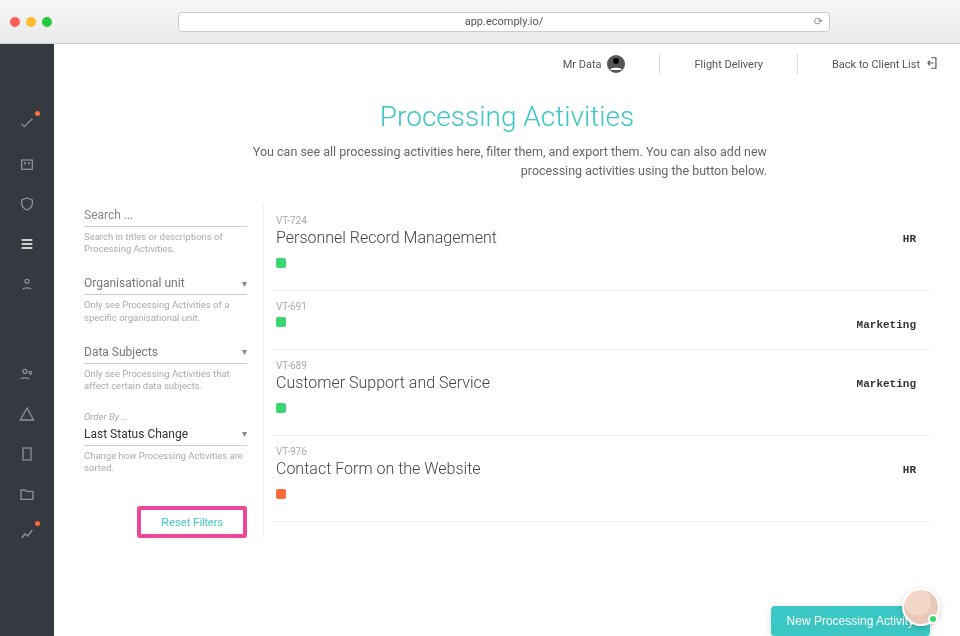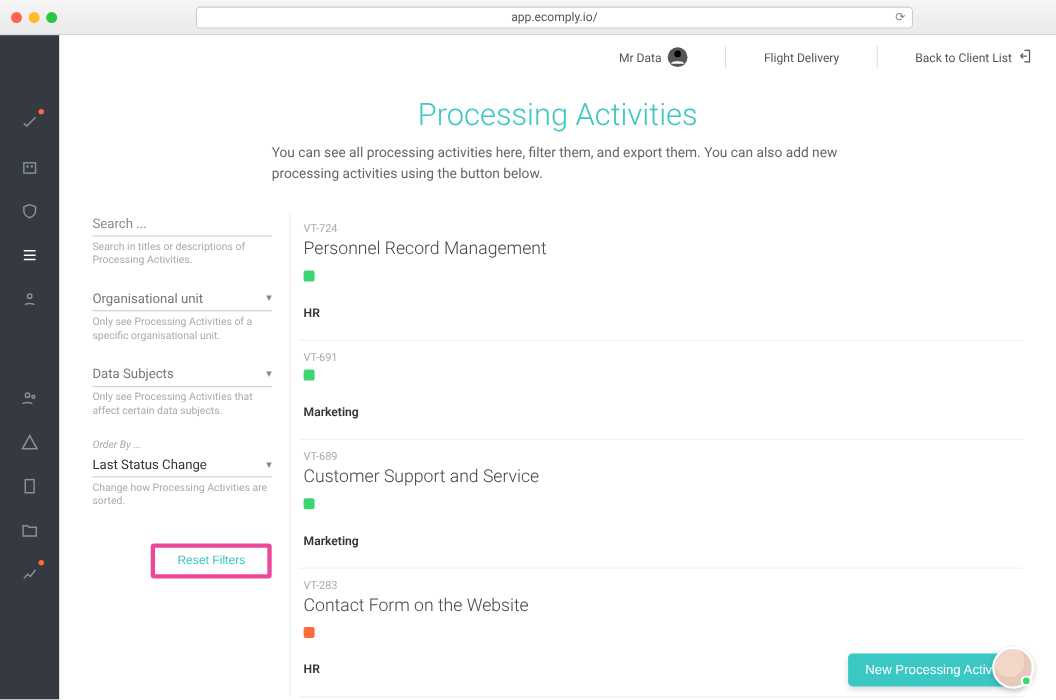--- a/index.html
+++ b/index.html
@@ -4,21 +4,21 @@
 <style>
   * { box-sizing: border-box; margin: 0; padding: 0; }
   body {
     font-family: -apple-system, BlinkMacSystemFont, "Segoe UI", Roboto, sans-serif;
     background: #fff;
     width: 960px;
     height: 636px;
     overflow: hidden;
   }
   .browser-chrome {
-    height: 32px;
+    height: 44px;
     background: linear-gradient(#f6f6f6,#eaeaea);
     border-bottom: 1px solid #d0d0d0;
     display: flex;
     align-items: center;
     padding: 0 10px;
     gap: 6px;
   }
   .traffic { display:flex; gap:6px; }
   .dot { width:10px; height:10px; border-radius:50%; }
   .dot.red{background:#ff5f57;} .dot.yellow{background:#ffbd2e;} .dot.green{background:#28c940;}
@@ -56,21 +56,21 @@
   .topbar .usericon { width:18px;height:18px;border-radius:50%;background:#555;display:flex;align-items:center;justify-content:center;color:#fff;font-size:10px;}
   .topbar .back { display:flex; align-items:center; gap:6px; cursor:pointer;}
   .content {
     flex:1; overflow:auto; padding:10px 30px 0 30px; position:relative;
   }
   h1.page-title {
     text-align:center; font-weight:300; font-size:28px; color:#3bc7c3;
     margin:6px 0 10px;
   }
   .page-sub {
-    text-align:left; color:#666; font-size:12.5px; max-width:520px;
+    text-align:right; color:#666; font-size:12.5px; max-width:520px;
     margin:0 auto 24px; line-height:1.5;
   }
   .body-cols { display:flex; gap:8px; }
   .filters {
     width:180px; border-right:1px solid #eee; padding-right:16px;
     font-size:11px; color:#666;
   }
   .fgroup { margin-bottom:18px; }
   .fplaceholder {
     font-size:12px; color:#888; border-bottom:1px solid #ccc; padding:3px 0 4px;
@@ -85,27 +85,27 @@
   .fselect.value { color:#333; }
   .flabel-top { font-size:9.5px; color:#aaa; margin-bottom:2px;font-style:italic; }
   .reset-btn {
     margin-top:14px; float:right; border:4px solid #ec4899; color:#3bc7c3;
     background:#fff; font-size:11px; padding:6px 20px; border-radius:3px;
     cursor:pointer;
   }
   .list { flex:1; }
   .card {
     border-bottom:1px solid #f0f0f0; padding:10px 4px 18px;
-    display:flex; align-items:flex-start; cursor:pointer;flex-direction:column;
+    display:flex; align-items:flex-start; cursor:pointer;
   }
   .card-main { flex:1; }
   .card-code { font-size:10px; color:#aaa; }
   .card-title { font-size:16px; font-weight:300; color:#444; margin:2px 0 6px;}
   .status-sq { width:10px; height:10px; border-radius:2px; display:inline-block;}
-  .card-dept { font-size:11px; color:#333; font-weight:600; padding-top:18px; padding-right:10px; min-width:70px; text-align:left;}
+  .card-dept { font-size:11px; color:#333; font-weight:600; padding-top:18px; padding-right:10px; min-width:70px; text-align:right;font-family:Liberation Mono, monospace;}
   .new-btn {
     position:absolute; right:30px; bottom:12px;
     background:#3bc7c3; color:#fff; border:none; border-radius:4px;
     padding:8px 16px; font-size:12px; cursor:pointer;
     box-shadow:0 2px 6px rgba(0,0,0,0.15);
   }
   .chat-avatar {
     position:absolute; right:20px; bottom:10px;
     width:38px; height:38px; border-radius:50%; background:radial-gradient(circle at 40% 35%, #f2d6c8 0 45%, #e8c8b8 46% 100%);
     border:2px solid #fff; box-shadow:0 2px 6px rgba(0,0,0,0.2);
@@ -262,21 +262,21 @@
             </div>
             <div class="card">
               <div class="card-main"><div class="card-code">VT-691</div><span class="status-sq" style="background:#3bd671"></span></div>
               <div class="card-dept">Marketing</div>
             </div>
             <div class="card">
               <div class="card-main"><div class="card-code">VT-689</div><div class="card-title">Customer Support and Service</div><span class="status-sq" style="background:#3bd671"></span></div>
               <div class="card-dept">Marketing</div>
             </div>
             <div class="card">
-              <div class="card-main"><div class="card-code">VT-283</div><div class="card-title">Contact Form on the Website</div><span class="status-sq" style="background:#ff6a3d"></span></div>
+              <div class="card-main"><div class="card-code">VT-976</div><div class="card-title">Contact Form on the Website</div><span class="status-sq" style="background:#ff6a3d"></span></div>
               <div class="card-dept">HR</div>
             </div>
           </div>
       </div>
 
       <button class="new-btn">New Processing Activity</button>
     </div>
   </div>
 </div>
 

